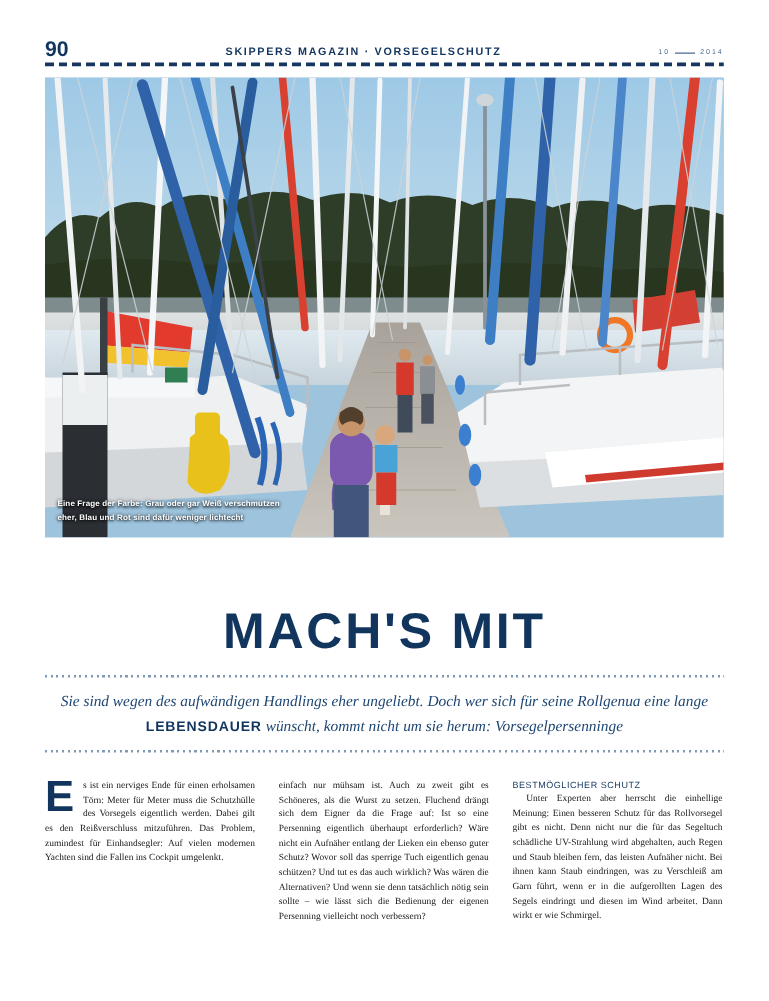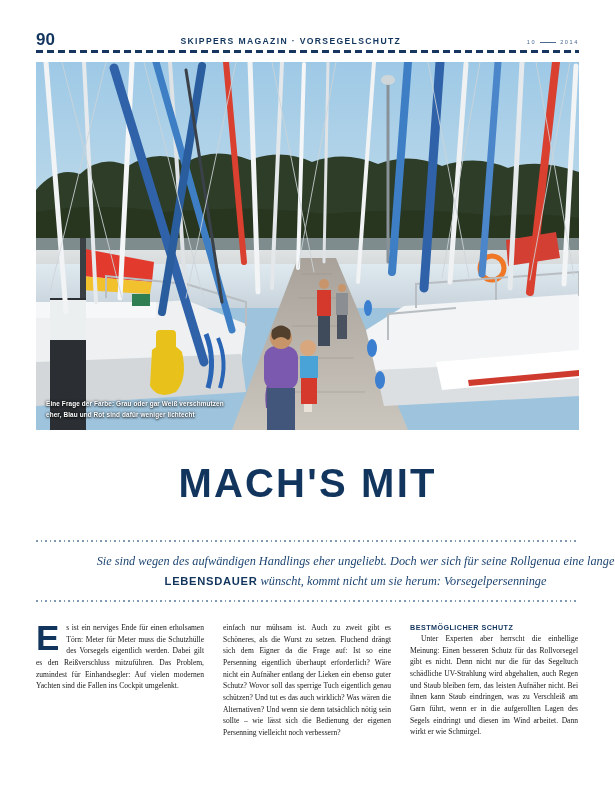--- a/index.html
+++ b/index.html
@@ -106,21 +106,21 @@
     line-height: 1.72;
     color: #ffffff;
     letter-spacing: 0.12px;
     text-shadow: 0 0 3px rgba(0,0,0,0.85), 0 1px 2px rgba(0,0,0,0.7);
   }
 
   
   .headline {
     position: absolute;
     left: 0;
-    top: 463px;
+    top: 485px;
     width: 615px;
     text-align: center;
     font-family: "Liberation Sans", sans-serif;
     font-weight: bold;
     font-size: 40px;
     letter-spacing: 2.2px;
     color: #12355e;
     line-height: 1;
   }
 
@@ -144,21 +144,20 @@
     position: absolute;
     left: 48px;
     top: 552px;
     width: 519px;
     text-align: center;
     font-family: "Liberation Serif", serif;
     font-style: italic;
     font-size: 12.3px;
     line-height: 1.62;
     color: #1d4572;
-    margin-left: 48px;
   }
   .deck b {
     font-family: "Liberation Sans", sans-serif;
     font-style: normal;
     font-weight: bold;
     font-size: 11.2px;
     letter-spacing: 0.7px;
     color: #12355e;
   }
 
@@ -191,21 +190,21 @@
     font-weight: bold;
     font-size: 35px;
     line-height: 0.86;
     color: #12355e;
     margin: 1px 7px 0 0;
     padding: 0;
   }
 
   .subhead {
     font-family: "Liberation Sans", sans-serif;
-    font-weight: bold;
+    font-weight: normal;
     font-size: 7.2px;
     letter-spacing: 0.45px;
     color: #12355e;
     margin: 0 0 3px 0;
     text-transform: uppercase;
   }
 </style>
 </head>
 <body>
 

